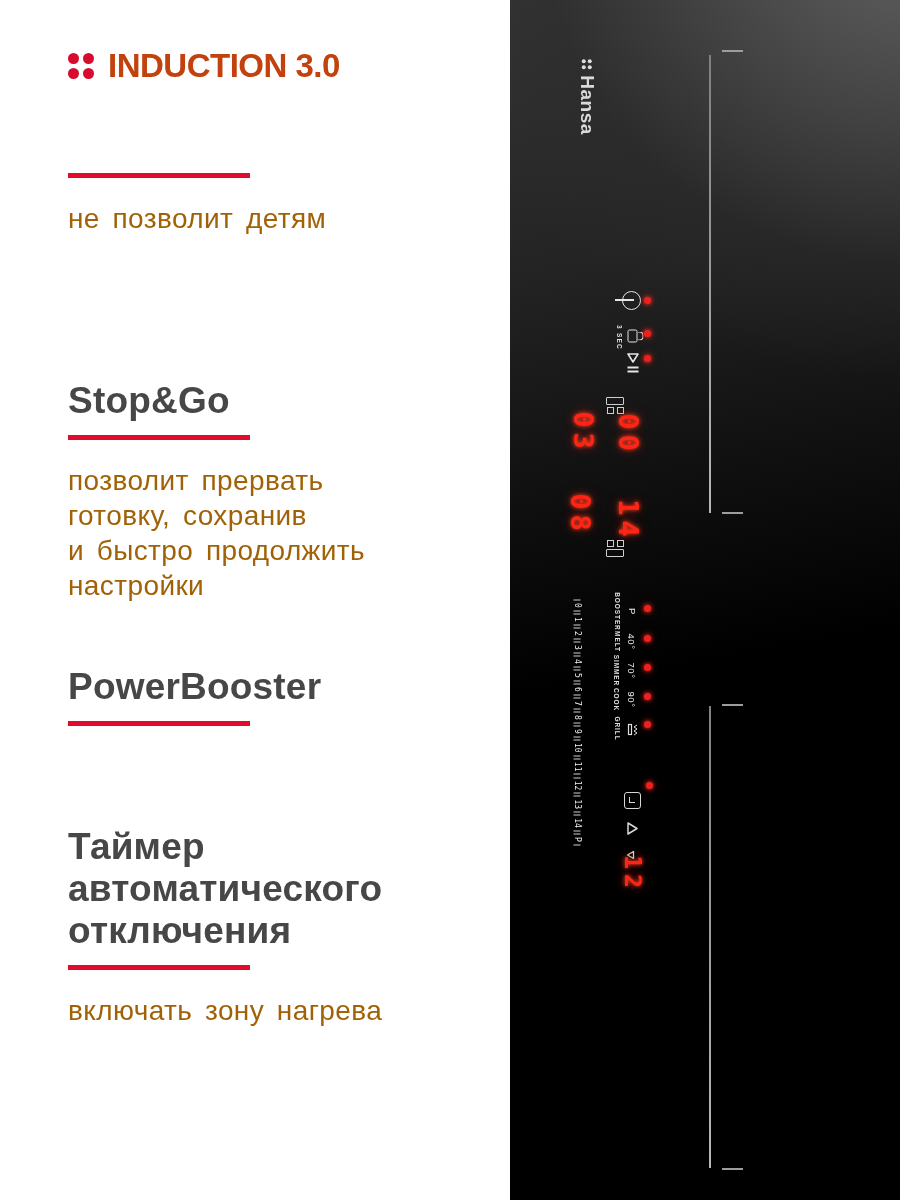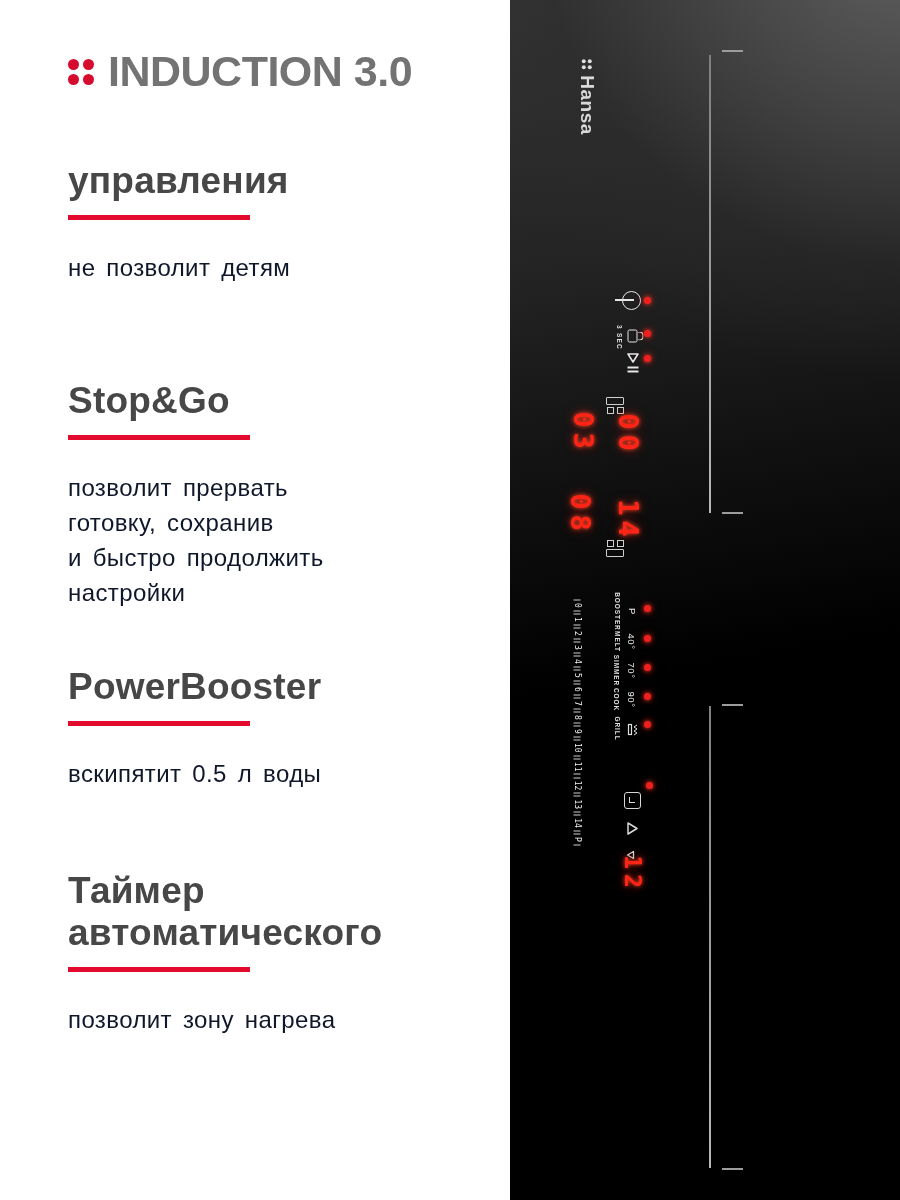--- a/index.html
+++ b/index.html
@@ -5,26 +5,26 @@
   :root{ --red:#e30b2d; }
   html,body{margin:0;padding:0;}
   body{
     width:900px;height:1200px;position:relative;overflow:hidden;
     background:#ffffff;font-family:"Liberation Sans",sans-serif;
   }
   
   .logo-row{position:absolute;left:68px;top:47px;display:flex;align-items:center;gap:14px;}
   .logo-dots{display:grid;grid-template-columns:11px 11px;grid-auto-rows:11px;gap:4px;}
   .logo-dots i{display:block;width:11px;height:11px;border-radius:50%;background:#d60b2e;}
-  .logo-text{font-size:43px;font-weight:bold;color:#737373;letter-spacing:-0.5px;}
+  .logo-text{font-size:33px;font-weight:bold;color:#c2410c;letter-spacing:-0.5px;}
   .feature{position:absolute;left:68px;width:430px;}
   .feature .ttl{font-size:37px;line-height:42px;font-weight:bold;color:#474747;letter-spacing:.2px;}
   .redline{width:182px;height:5px;background:var(--red);margin-top:13px;}
-  .desc{margin-top:30px;font-size:24px;line-height:35px;color:#0f172a;letter-spacing:.4px;word-spacing:.16em;}
-  .f1{top:160px}.f2{top:380px}.f3{top:666px}.f4{top:870px}
+  .desc{margin-top:23px;font-size:28px;line-height:35px;color:#a16207;letter-spacing:.4px;word-spacing:.16em;}
+  .f1{top:160px}.f2{top:380px}.f3{top:666px}.f4{top:826px}
 
   
   .panel{position:absolute;left:510px;top:0;width:390px;height:1200px;background:#000;}
   .glare{position:absolute;inset:0;pointer-events:none;background:
     radial-gradient(ellipse 640px 580px at 104% -6%, rgba(100,100,100,.95), rgba(72,72,72,.8) 34%, rgba(44,44,44,.5) 58%, rgba(0,0,0,0) 78%),
     linear-gradient(170deg, rgba(58,58,58,.9) 0%, rgba(44,44,44,.8) 22%, rgba(26,26,26,.6) 40%, rgba(0,0,0,0) 55%);}
   .abs{position:absolute;}
   
   .rw{position:absolute;display:flex;align-items:center;justify-content:center;}
   .ri{transform:rotate(90deg);white-space:nowrap;display:flex;align-items:center;}
@@ -70,21 +70,20 @@
       <i></i>
       <i></i>
       <i></i>
       <i></i>
     </div>
   <div class="logo-text">INDUCTION 3.0</div>
 </div>
 
 <div class="feature f1">
   <div class="ttl">
-    <div>управления</div>
   </div>
   <div class="redline"></div>
   <div class="desc">
     <div>не позволит детям</div>
   </div>
 </div>
 
 <div class="feature f2">
   <div class="ttl">
     <div>Stop&amp;Go</div>
@@ -97,32 +96,32 @@
     <div>настройки</div>
   </div>
 </div>
 
 <div class="feature f3">
   <div class="ttl">
     <div>PowerBooster</div>
   </div>
   <div class="redline"></div>
   <div class="desc">
-    <div>вскипятит 0.5 л воды</div>
   </div>
 </div>
 
 <div class="feature f4">
   <div class="ttl">
     <div>Таймер</div>
     <div>автоматического</div>
+    <div>отключения</div>
   </div>
   <div class="redline"></div>
   <div class="desc">
-    <div>позволит зону нагрева</div>
+    <div>включать зону нагрева</div>
   </div>
 </div>
 
 <div class="panel">
   <div class="glare"></div>
 
   <div class="rw" style="left:60px;top:50px;width:34px;height:94px;">
     <div class="ri">
       <span class="hansa-dots">
           <i></i>

